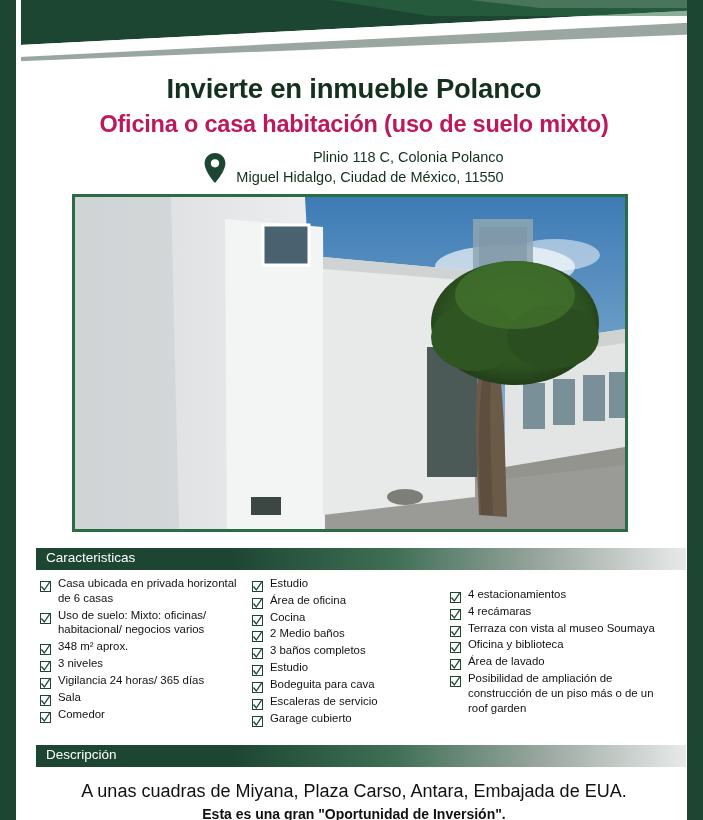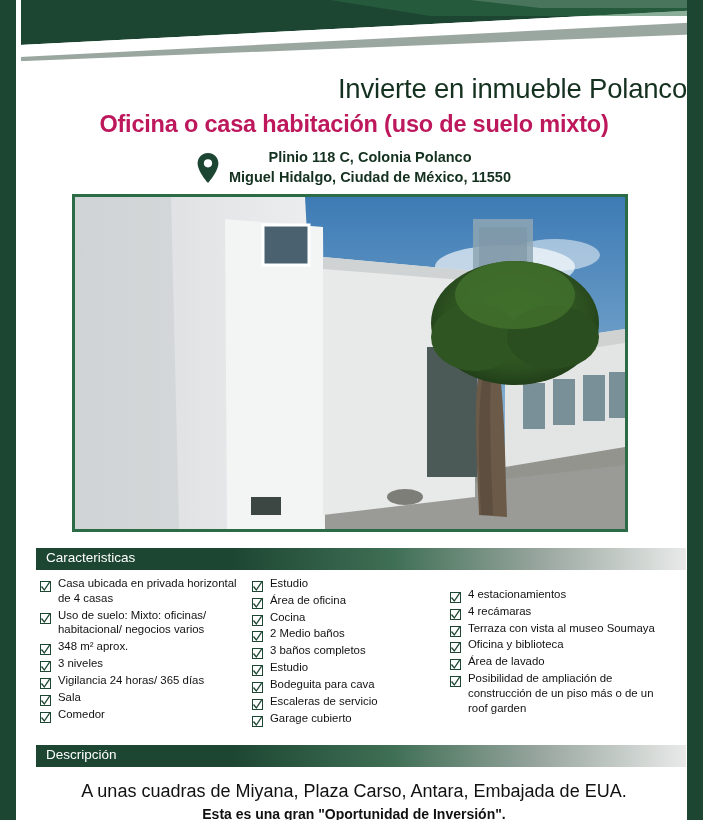--- a/index.html
+++ b/index.html
@@ -57,25 +57,24 @@
   
   .headline-wrap {
     position: absolute;
     top: 74px;
     left: 21px;
     width: 666px;
     text-align: center;
   }
   .headline-1 {
     font-size: 27.5px;
-    font-weight: normal;
+    font-weight: bold;
     color: #14301f;
     letter-spacing: -0.2px;
     line-height: 1.1;
-    text-align: right;
   }
   .headline-2 {
     font-size: 23.5px;
     font-weight: bold;
     color: #be185d;
     letter-spacing: -0.2px;
     line-height: 1.2;
     margin-top: 6px;
   }
 
@@ -90,24 +89,24 @@
     align-items: center;
   }
   .pin-icon {
     width: 22px;
     height: 30px;
     margin-right: 10px;
     flex: 0 0 auto;
   }
   .address-lines {
     font-size: 14.5px;
-    font-weight: bold;
+    font-weight: normal;
     color: #14301f;
     line-height: 1.35;
-    text-align: center;
+    text-align: right;
   }
 
   
   .photo-frame {
     position: absolute;
     top: 194px;
     left: 72px;
     width: 556px;
     height: 338px;
     border: 3px solid #2b6b45;
@@ -309,21 +308,21 @@
 </div>
 
 <div class="features">
 
   <div class="feat-col col1">
     <div class="feat-item">
       <span class="chk"><svg width="11" height="11" viewBox="0 0 11 11">
             <rect x="0.5" y="0.5" width="10" height="10" fill="#ffffff" stroke="#1d4632"></rect>
             <path d="M1.5 5.5 L4.3 9 L9.6 1.2" stroke="#1d4632" stroke-width="1.3" fill="none"></path>
           </svg></span>
-      <span class="feat-text">Casa ubicada en privada horizontal de 4 casas</span>
+      <span class="feat-text">Casa ubicada en privada horizontal de 6 casas</span>
     </div>
     <div class="feat-item">
       <span class="chk"><svg width="11" height="11" viewBox="0 0 11 11">
             <rect x="0.5" y="0.5" width="10" height="10" fill="#ffffff" stroke="#1d4632"></rect>
             <path d="M1.5 5.5 L4.3 9 L9.6 1.2" stroke="#1d4632" stroke-width="1.3" fill="none"></path>
           </svg></span>
       <span class="feat-text">Uso de suelo: Mixto: oficinas/ habitacional/ negocios varios</span>
     </div>
     <div class="feat-item">
       <span class="chk"><svg width="11" height="11" viewBox="0 0 11 11">

